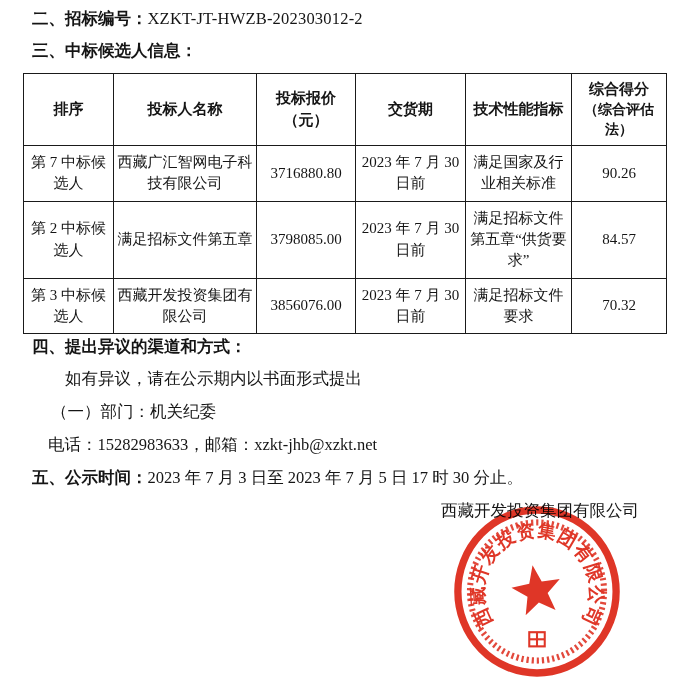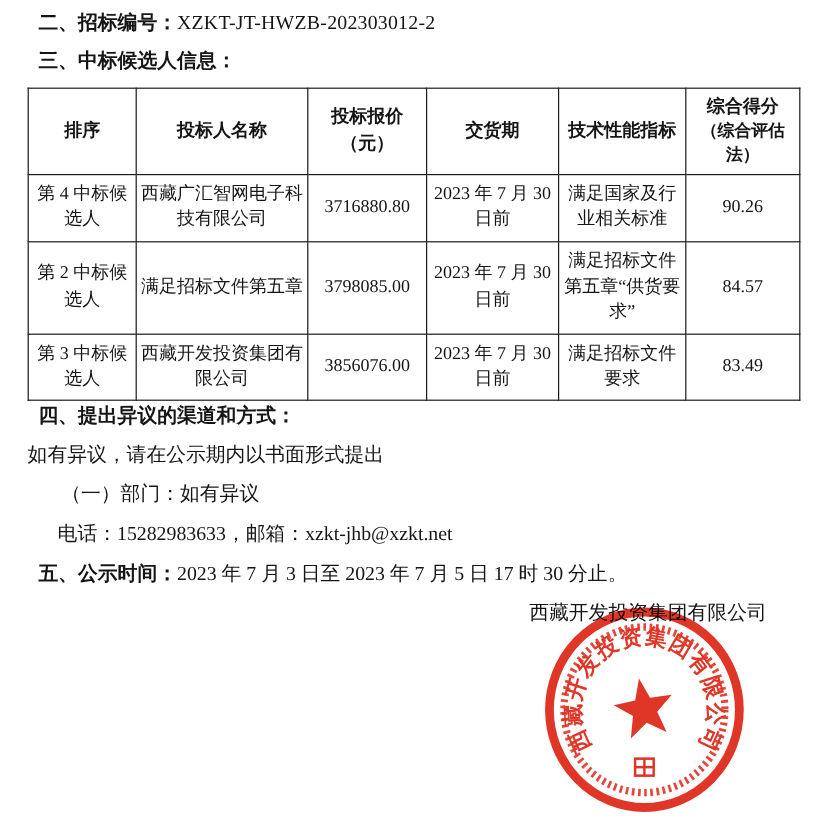--- a/index.html
+++ b/index.html
@@ -19,21 +19,21 @@
     border-collapse:collapse; table-layout:fixed; width:643px; margin:0 0 3px 0;
   }
   .candidates th, .candidates td {
     border:1.2px solid #1a1a1a; text-align:center; vertical-align:middle;
     font-size:15px; line-height:1.42; padding:6px 3px; word-break:break-word;
   }
   .candidates th { font-weight:bold; padding:5px 2px; }
   .th-sub { font-size:14px; font-weight:bold; }
   .bodyline { font-size:16.5px; line-height:20px; margin:0 0 13px 0; }
   .bold { font-weight:bold; }
-  .ind-a { }
+  .ind-a { margin-left:42px; }
   .ind-b { margin-left:28px; }
   .ind-c { margin-left:25px; }
 
   .signoff { text-align:right; padding-right:27px; font-size:16.5px; }
   .signoff .company { margin:3px 0 15px 0; }
   .signoff .date { margin:0; }
 
   .seal {
     position:absolute; left:451px; top:503px; width:172px; height:177px;
     mix-blend-mode:multiply; opacity:0.92; pointer-events:none;
@@ -84,49 +84,49 @@
             <div>技术性能指标</div>
           </th>
         <th>
             <div>综合得分</div>
             <div class="th-sub">（综合评估法）</div>
           </th>
       </tr>
     </thead>
     <tbody>
       <tr>
-        <td>第 4 中标候选人</td>
+        <td>第 7 中标候选人</td>
         <td>西藏广汇智网电子科技有限公司</td>
         <td>3716880.80</td>
         <td>2023 年 7 月 30 日前</td>
         <td>满足国家及行业相关标准</td>
         <td>90.26</td>
       </tr>
       <tr>
         <td>第 2 中标候选人</td>
         <td>满足招标文件第五章</td>
         <td>3798085.00</td>
         <td>2023 年 7 月 30 日前</td>
         <td>满足招标文件第五章“供货要求”</td>
         <td>84.57</td>
       </tr>
       <tr>
         <td>第 3 中标候选人</td>
         <td>西藏开发投资集团有限公司</td>
         <td>3856076.00</td>
         <td>2023 年 7 月 30 日前</td>
         <td>满足招标文件要求</td>
-        <td>83.49</td>
+        <td>70.32</td>
       </tr>
     </tbody>
   </table>
 
   <p class="headline">四、提出异议的渠道和方式：</p>
   <p class="bodyline ind-a">如有异议，请在公示期内以书面形式提出</p>
-  <p class="bodyline ind-b">（一）部门：如有异议</p>
+  <p class="bodyline ind-b">（一）部门：机关纪委</p>
   <p class="bodyline ind-c">电话：15282983633，邮箱：xzkt-jhb@xzkt.net</p>
 
   <p class="headline"><span class="bold">五、公示时间：</span><span class="content">2023 年 7 月 3 日至 2023 年 7 月 5 日 17 时 30 分止。</span></p>
 
   <div class="signoff">
     <p class="company">西藏开发投资集团有限公司</p>
   </div>
 
 </div>
 

